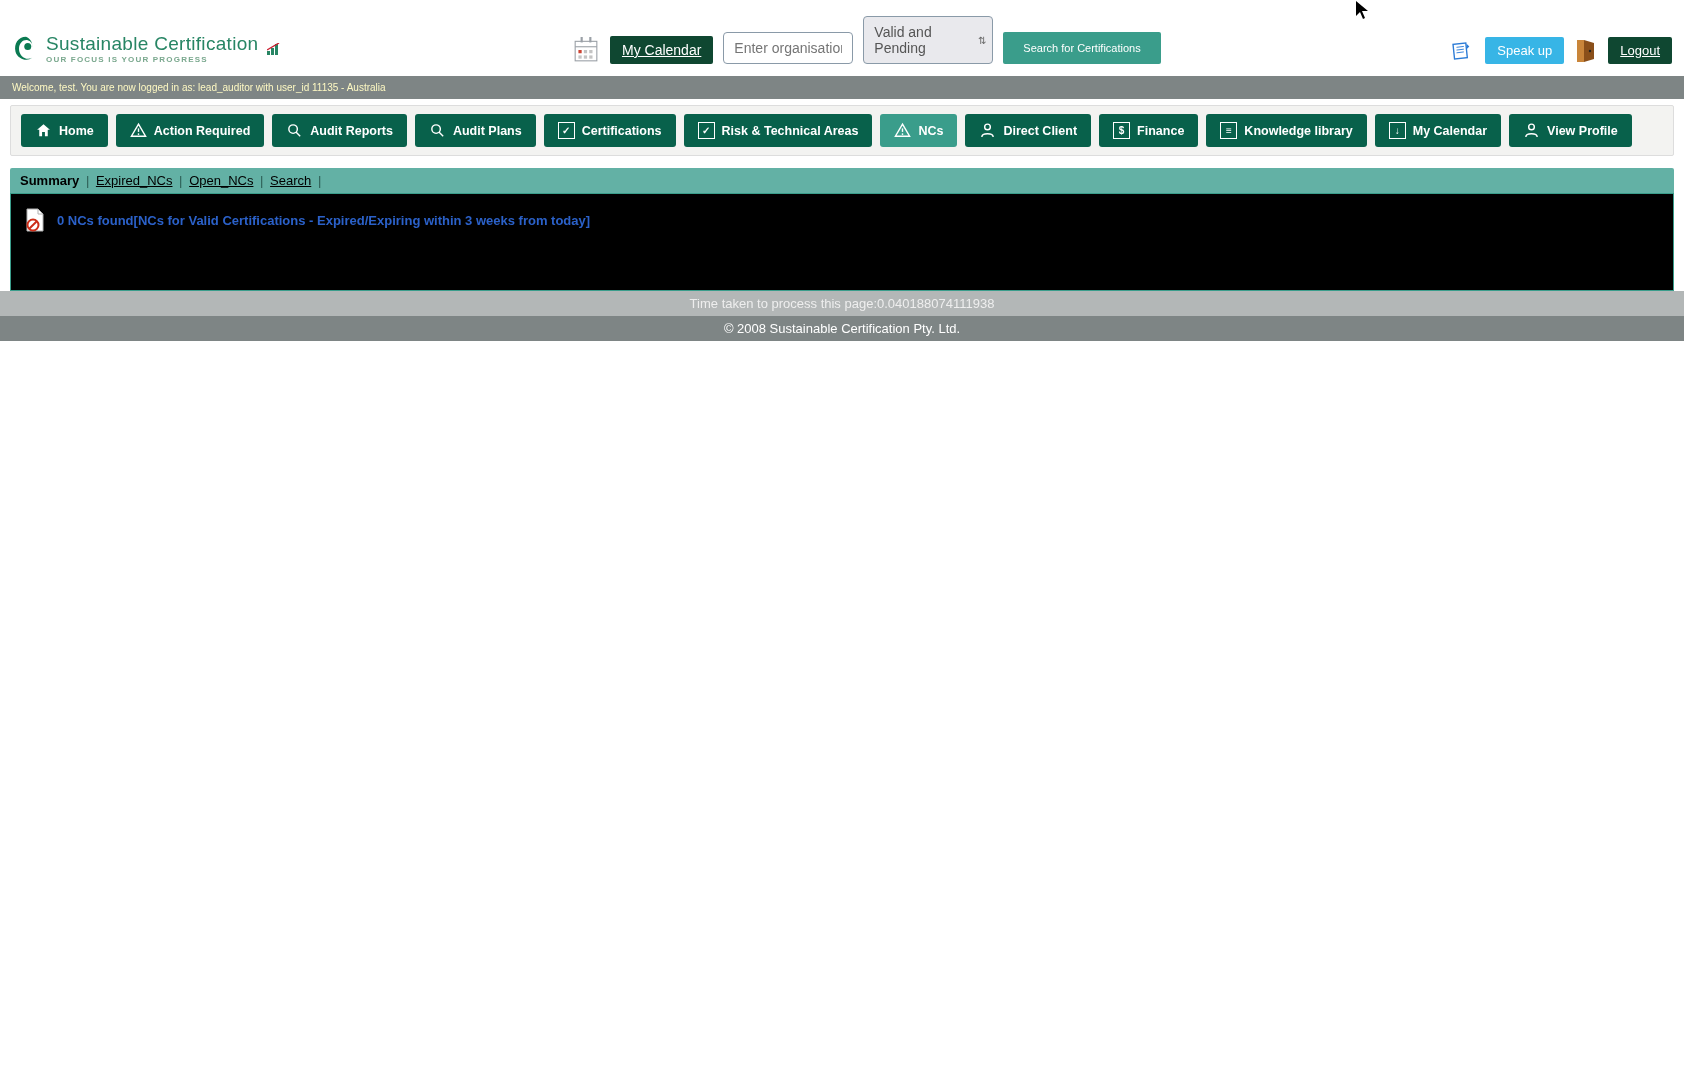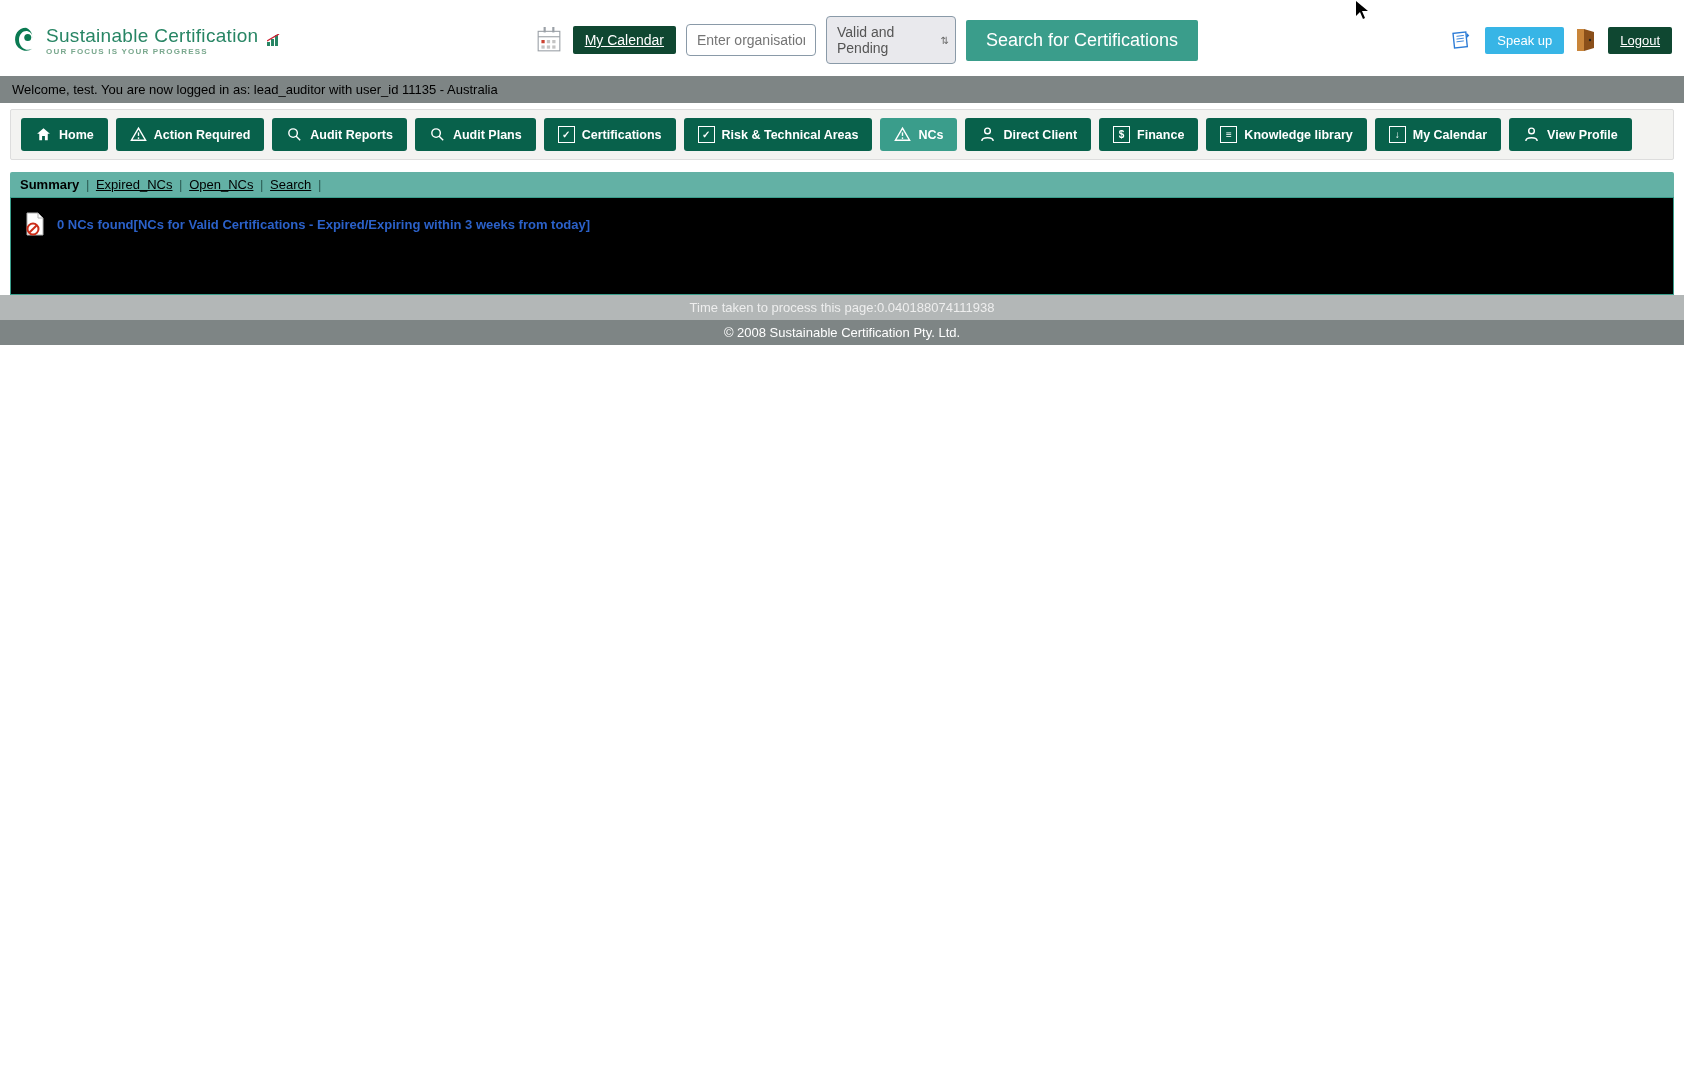--- a/index.html
+++ b/index.html
@@ -1,44 +1,44 @@
 <!DOCTYPE html>
 <html><head>
 <meta charset="utf-8">
 <style>
 * { margin:0; padding:0; box-sizing:border-box; font-family:Arial,Helvetica,sans-serif; }
 body { background:#fff; width:1684px; position:relative; }
 
 
-.header { display:flex; align-items:center; padding:16px 12px 12px 12px; gap:10px; background:#fff; }
+.header { display:flex; align-items:flex-end; padding:16px 12px 12px 12px; gap:10px; background:#fff; }
 .logo { display:flex; align-items:center; gap:6px; }
 .logo-swirl { width:28px; height:28px; }
 .logo-text { display:flex; flex-direction:column; }
 .logo-main { color:#278564; font-size:19px; font-weight:500; letter-spacing:.3px; }
 .logo-tag  { color:#7aa88e; font-size:8px; letter-spacing:1.2px; font-weight:bold; }
 .logo-bars { display:inline-block; vertical-align:baseline; margin-left:3px; }
 
 .spacer { flex:1; }
 
 .cal-icon { width:28px; height:28px; display:flex; align-items:center; justify-content:center; color:#9aa0a6; font-size:22px; }
 .my-cal-btn { background:#0f4731; color:#fff; border:none; padding:6px 12px; font-size:14px; text-decoration:underline; cursor:pointer; border-radius:2px; }
 
 .org-input { border:1px solid #8a9aa8; border-radius:4px; padding:7px 10px; font-size:14px; width:130px; color:#888; }
 .status-select { border:1px solid #8a9aa8; border-radius:4px; padding:7px 9px 7px 10px; font-size:14px; width:130px; color:#555; background:#e9e9ed; cursor:pointer; position:relative; }
 .status-select::after { content:"⇅"; font-size:10px; position:absolute; right:6px; top:50%; transform:translateY(-50%); color:#666; }
-.search-cert-btn { background:#3a9d8b; color:#fff; border:none; padding:10px 20px; font-size:18px; cursor:pointer; border-radius:2px; }
+.search-cert-btn { background:#3a9d8b; color:#fff; border:none; padding:10px 20px; font-size:11px; cursor:pointer; border-radius:2px; }
 
 .right-cluster { display:flex; align-items:center; gap:12px; }
 .speak-icon { width:22px; height:22px; color:#2b7bd6; }
 .speak-btn { background:#37b5e6; color:#fff; border:none; padding:6px 12px; font-size:13px; cursor:pointer; border-radius:2px; }
 .door-icon { width:20px; height:24px; }
 .logout-btn { background:#0f4731; color:#fff; border:none; padding:6px 12px; font-size:13px; text-decoration:underline; cursor:pointer; border-radius:2px; }
 
 
-.welcome-bar { background:#7e8585; color:#000000; padding:6px 12px; font-size:13px; }
+.welcome-bar { background:#7e8585; color:#fef9c3; padding:6px 12px; font-size:10px; }
 
 
 .nav-wrap { background:#f3f3f1; border:1px solid #ddd; border-radius:2px; margin:6px 10px; padding:8px 10px; display:flex; gap:8px; flex-wrap:wrap; }
 .nav-btn { background:#08614b; color:#fff; border:none; border-radius:3px; padding:8px 14px; font-size:12.5px; font-weight:bold; cursor:pointer; display:flex; align-items:center; gap:7px; }
 .nav-btn.active { background:#3a9d8b; }
 .nav-btn svg, .nav-btn .nicon { width:17px; height:17px; flex-shrink:0; }
 .nicon-box { width:17px; height:17px; border:1.5px solid #fff; display:flex; align-items:center; justify-content:center; font-size:10px; line-height:1; }
 
 
 .tab-strip { background:#63b1a5; margin:12px 10px 0 10px; padding:5px 10px; font-size:13px; border-top-left-radius:2px; border-top-right-radius:2px; }

